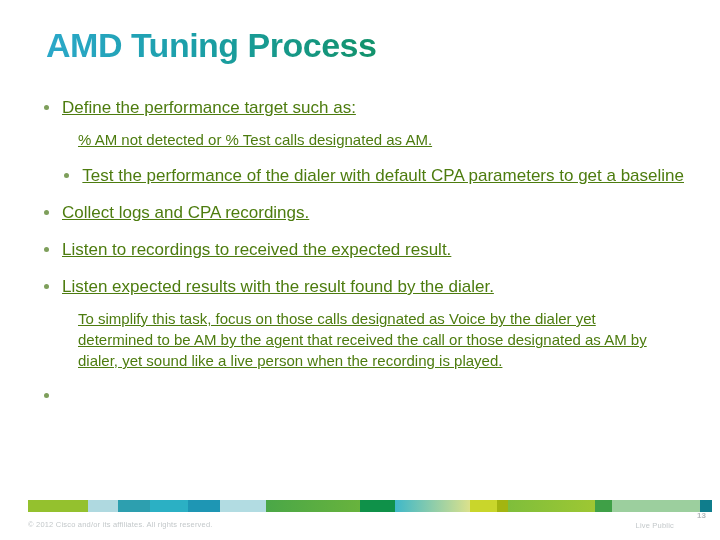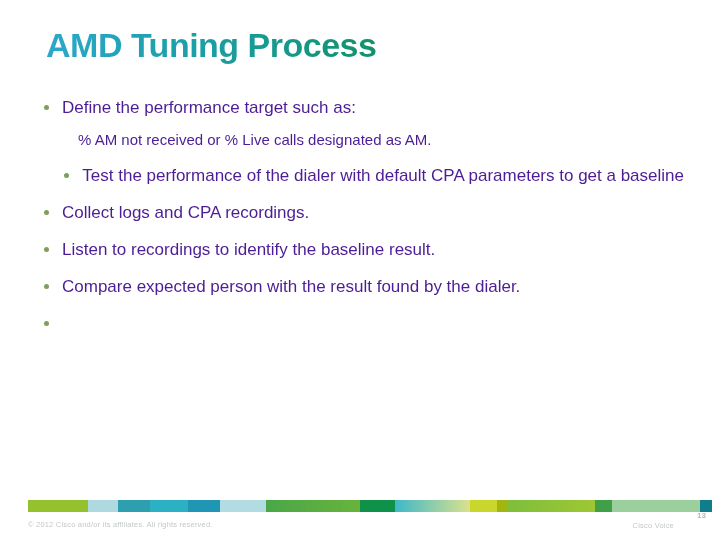--- a/index.html
+++ b/index.html
@@ -20,21 +20,22 @@
     white-space:nowrap;
   }
   @supports ((-webkit-background-clip: text) or (background-clip: text)){
     .title{
       -webkit-background-clip:text;background-clip:text;color:transparent;
       background-image:linear-gradient(90deg,#2BA8C9 0%,#1B9FA8 45%,#12926B 100%);
     }
   }
   .content{
     position:absolute;left:44px;top:92px;width:640px;
-    color:#4c1d95;
+    color:#4d7c0f;
+    text-decoration:underline;
   }
   .item{display:flex;}
   .item .item-text{
     font-size:17px;line-height:24px;
   }
   .dot{
     width:5px;height:5px;border-radius:50%;
     background:#7E9F5B;
     margin:9px 13px 0 0;
     flex-shrink:0;
@@ -76,43 +77,46 @@
   <div class="title" style="background-image: linear-gradient(90deg, rgb(43, 168, 201) 0%, rgb(27, 159, 168) 45%, rgb(18, 146, 107) 100%);">AMD Tuning Process</div>
 
   <div class="content">
 
     <div class="item bullet mt-first">
       <span class="dot"></span>
       <span class="item-text">Define the performance target such as:</span>
     </div>
 
     <div class="item sub mt-sub1">
-      <span class="item-text">% AM not received or % Live calls designated as AM.</span>
+      <span class="item-text">% AM not detected or % Test calls designated as AM.</span>
     </div>
 
     <div class="item bullet mt-b2">
       <span class="dot"></span>
       <span class="item-text">Test the performance of the dialer with default CPA parameters to get a baseline</span>
     </div>
 
     <div class="item bullet mt-b">
       <span class="dot"></span>
       <span class="item-text">Collect logs and CPA recordings.</span>
     </div>
 
     <div class="item bullet mt-b">
       <span class="dot"></span>
-      <span class="item-text">Listen to recordings to identify the baseline result.</span>
+      <span class="item-text">Listen to recordings to received the expected result.</span>
     </div>
 
     <div class="item bullet mt-b">
       <span class="dot"></span>
-      <span class="item-text">Compare expected person with the result found by the dialer.</span>
+      <span class="item-text">Listen expected results with the result found by the dialer.</span>
     </div>
 
+    <div class="item sub mt-sub2">
+      <span class="item-text">To simplify this task, focus on those calls designated as Voice by the dialer yet determined to be AM by the agent that received the call or those designated as AM by dialer, yet sound like a live person when the recording is played.</span>
+    </div>
 
     <div class="item bullet mt-last">
       <span class="dot"></span>
     </div>
 
   </div>
 
   <div class="color-bar">
       <div style="width: 60px; background: rgb(148, 193, 46);"></div>
       <div style="width: 30px; background: rgb(175, 217, 224);"></div>
@@ -125,16 +129,16 @@
       <div style="width: 75px; background: linear-gradient(90deg, rgb(63, 184, 201), rgb(219, 225, 140));"></div>
       <div style="width: 27px; background: rgb(201, 214, 43);"></div>
       <div style="width: 11px; background: rgb(163, 181, 16);"></div>
       <div style="width: 87px; background: linear-gradient(90deg, rgb(127, 190, 59), rgb(158, 199, 51));"></div>
       <div style="width: 17px; background: rgb(63, 160, 71);"></div>
       <div style="width: 88px; background: rgb(156, 207, 158);"></div>
       <div style="width: 12px; background: rgb(15, 125, 140);"></div>
     </div>
 
   <div class="footer-copyright">© 2012 Cisco and/or its affiliates. All rights reserved.</div>
-  <div class="footer-classification">Cisco Voice</div>
+  <div class="footer-classification">Live Public</div>
   <div class="footer-page">13</div>
 
 </div>
 
 </body></html>

